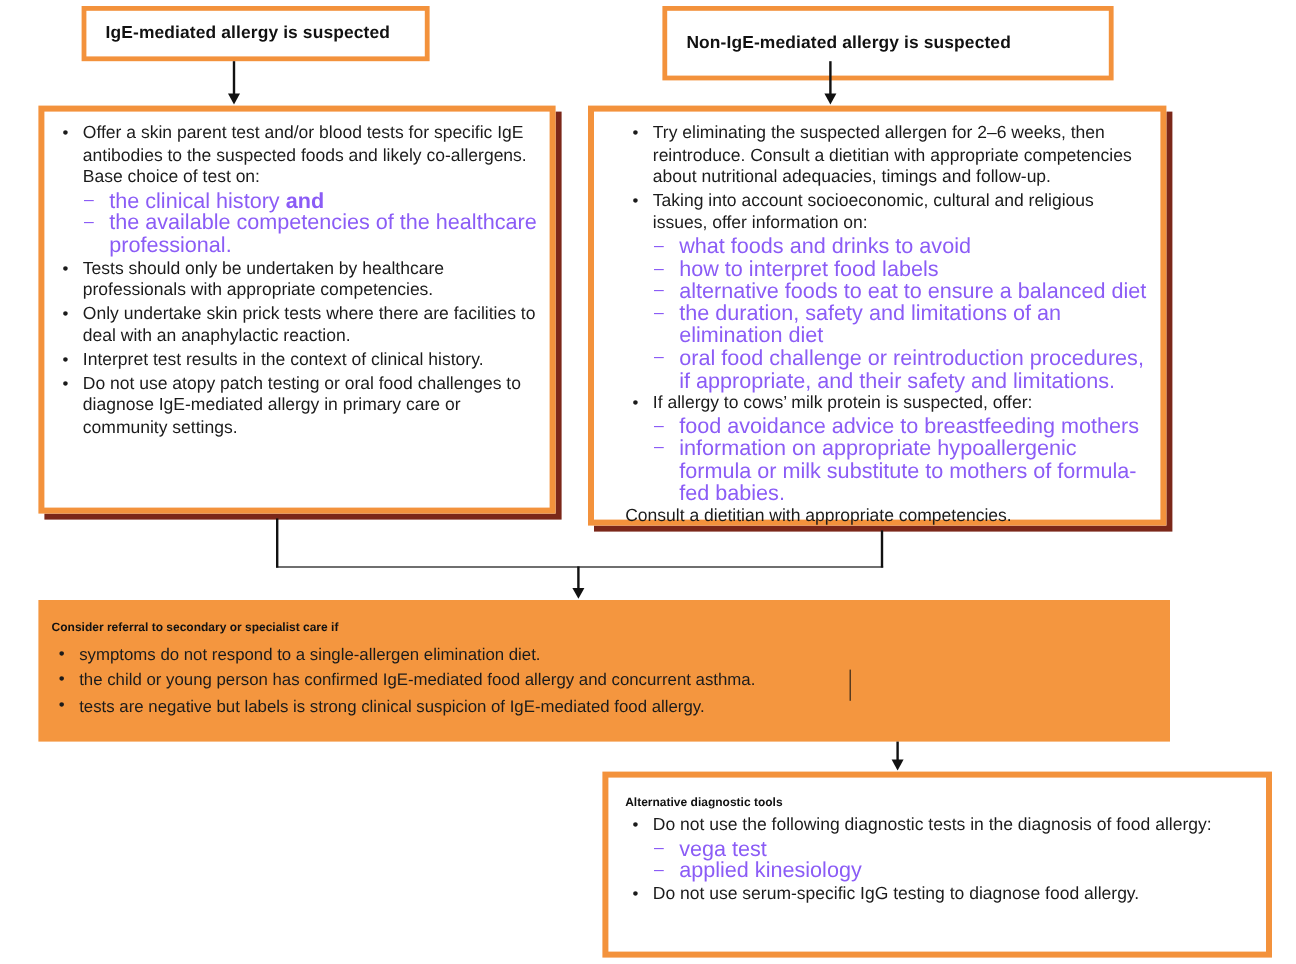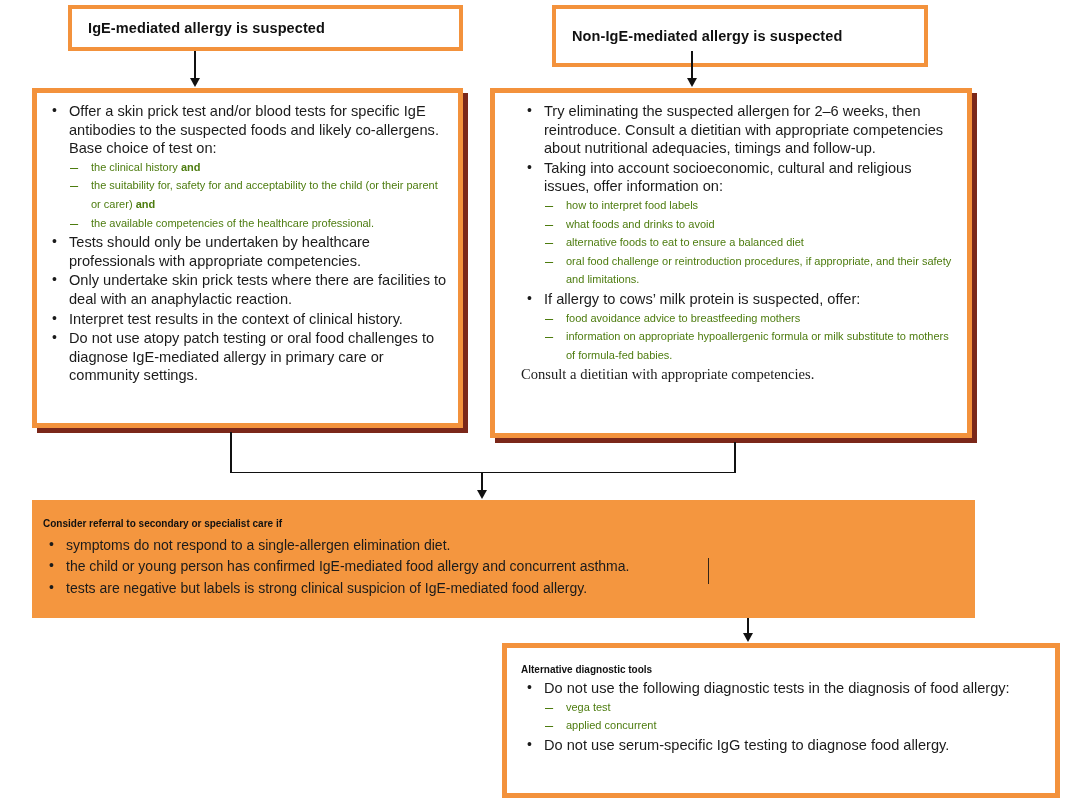--- a/index.html
+++ b/index.html
@@ -32,26 +32,26 @@
   ul.lv1>li{
     position:relative;padding-left:23px;margin:0 0 1px 0;
     font-size:14.6px;line-height:18.6px;color:#1b1b1b;
   }
   ul.lv1>li:before{
     content:"\2022";position:absolute;left:6px;top:-1px;font-size:14px;line-height:19px;
   }
   ul.lv2{margin:0;padding:0;list-style:none;}
   ul.lv2>li{
     position:relative;padding-left:22px;margin:0;
-    font-size:11px;line-height:18.6px;color:#4d7c0f;
+    font-size:18px;line-height:18.6px;color:#8b5cf6;
   }
   ul.lv2>li:before{
     content:"\2013";position:absolute;left:1px;top:0;font-size:14.6px;line-height:18.6px;
   }
-  .plain{font-size:14.6px;line-height:18.6px;color:#1b1b1b;font-family:Liberation Serif, serif;}
+  .plain{font-size:14.6px;line-height:18.6px;color:#1b1b1b;}
   .boxtitle{font-size:10px;line-height:19px;font-weight:bold;color:#111;}
   b.and{font-weight:bold;}
 
   .pad-l{padding:9px 8px 6px 9px;}
   .pad-r{padding:9px 8px 6px 9px;}
 
   
   .orangebox .inner{padding:14px 0 0 11px;}
   .orangebox ul.lv1>li{font-size:14px;line-height:20.4px;}
   .orangebox ul.lv1>li:before{top:0;}
@@ -68,65 +68,65 @@
     border-left:5.5px solid transparent;border-right:5.5px solid transparent;
     border-top:9px solid #111;
   }
   .caret{position:absolute;width:1px;height:26px;background:#111;opacity:.85;}
 </style>
 </head>
 <body>
 
 <div class="stage">
 
-  <div class="hdr" style="left:68px;top:5px;width:395px;height:46px;">
+  <div class="hdr" style="left:68px;top:5px;width:290px;height:46px;">
     <span class="t">IgE-mediated allergy is suspected</span>
   </div>
 
   <div class="hdr" style="left:552px;top:5px;width:376px;height:62px;">
     <span class="t">Non-IgE-mediated allergy is suspected</span>
   </div>
 
   <div class="vline" style="left:194px;top:51px;height:29px;"></div>
   <div class="arrowhead" style="left:189.5px;top:78px;"></div>
 
   <div class="vline" style="left:691px;top:51px;height:29px;"></div>
   <div class="arrowhead" style="left:686.5px;top:78px;"></div>
 
   <div class="panel shadow" style="left:32px;top:88px;width:431px;height:340px;">
     <div class="pad-l">
       <ul class="lv1">
         <li>
-          <span>Offer a skin prick test and/or blood tests for specific IgE antibodies to the suspected foods and likely co-allergens. Base choice of test on:</span>
+          <span>Offer a skin parent test and/or blood tests for specific IgE antibodies to the suspected foods and likely co-allergens. Base choice of test on:</span>
           <ul class="lv2">
             <li><span>the clinical history <b class="and">and</b></span></li>
-            <li><span>the suitability for, safety for and acceptability to the child (or their parent or carer) <b class="and">and</b></span></li>
             <li><span>the available competencies of the healthcare professional.</span></li>
           </ul>
         </li>
         <li><span>Tests should only be undertaken by healthcare professionals with appropriate competencies.</span></li>
         <li><span>Only undertake skin prick tests where there are facilities to deal with an anaphylactic reaction.</span></li>
         <li><span>Interpret test results in the context of clinical history.</span></li>
         <li><span>Do not use atopy patch testing or oral food challenges  to diagnose IgE-mediated allergy in primary care or community settings.</span></li>
       </ul>
     </div>
   </div>
 
   <div class="panel shadow" style="left:490px;top:88px;width:482px;height:350px;padding-left:17px;">
     <div class="pad-r">
       <ul class="lv1">
         <li>
           <span>Try eliminating the suspected allergen for 2–6 weeks, then reintroduce. Consult a dietitian with appropriate competencies about nutritional adequacies, timings and follow-up.</span>
         </li>
         <li>
           <span>Taking into account socioeconomic, cultural and religious issues, offer information on:</span>
           <ul class="lv2">
+            <li><span>what foods and drinks to avoid</span></li>
             <li><span>how to interpret food labels</span></li>
-            <li><span>what foods and drinks to avoid</span></li>
             <li><span>alternative foods to eat to ensure a balanced diet</span></li>
+            <li><span>the duration, safety and limitations of an elimination diet</span></li>
             <li><span>oral food challenge or reintroduction procedures, if appropriate, and their safety and limitations.</span></li>
           </ul>
         </li>
         <li>
           <span>If allergy to cows’ milk protein is suspected, offer:</span>
           <ul class="lv2">
             <li><span>food avoidance advice to breastfeeding mothers</span></li>
             <li><span>information on appropriate hypoallergenic formula or milk substitute to mothers of formula-fed babies.</span></li>
           </ul>
         </li>
@@ -157,21 +157,21 @@
   <div class="arrowhead" style="left:742.5px;top:633px;"></div>
 
   <div class="panel btm" style="left:502px;top:643px;width:558px;height:155px;">
     <div class="inner">
       <div class="boxtitle">Alternative diagnostic tools</div>
       <ul class="lv1">
         <li>
           <span>Do not use the following diagnostic tests in the diagnosis of food allergy:</span>
           <ul class="lv2">
             <li><span>vega test</span></li>
-            <li><span>applied concurrent</span></li>
+            <li><span>applied kinesiology</span></li>
           </ul>
         </li>
         <li><span>Do not use serum-specific IgG testing to diagnose food allergy.</span></li>
       </ul>
     </div>
   </div>
 
 </div>
 
 </body></html>

